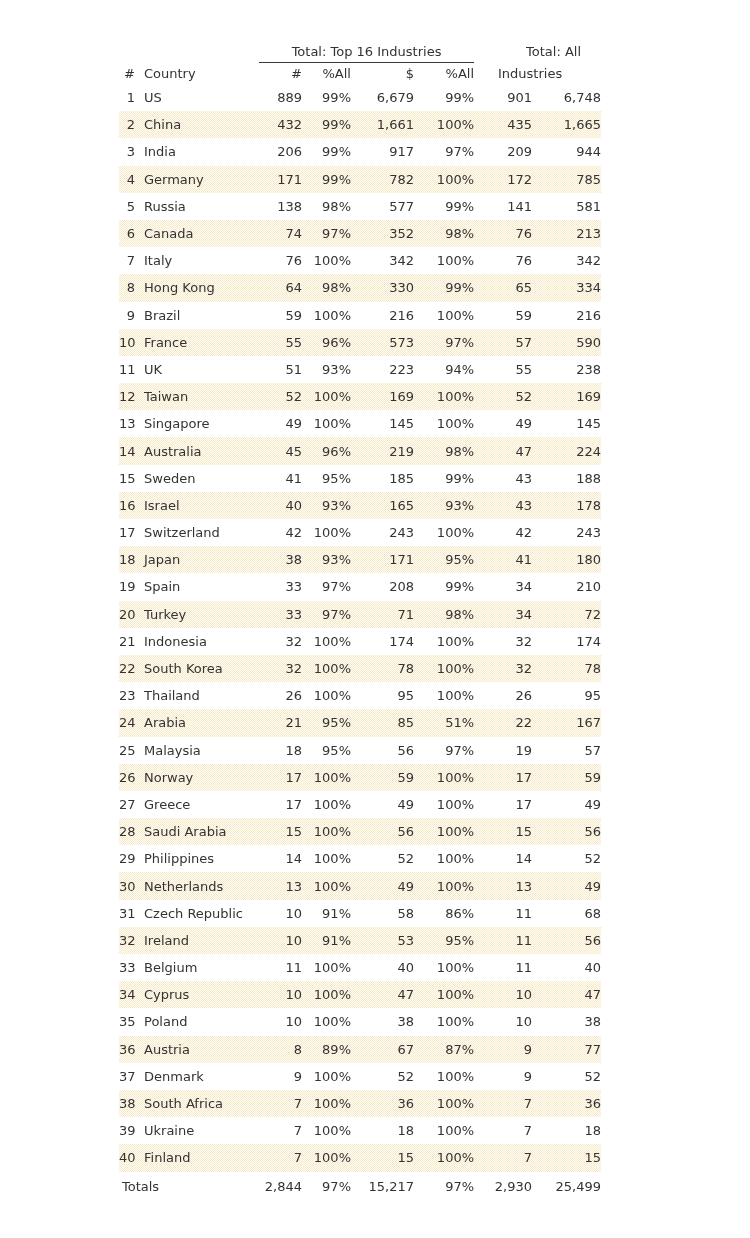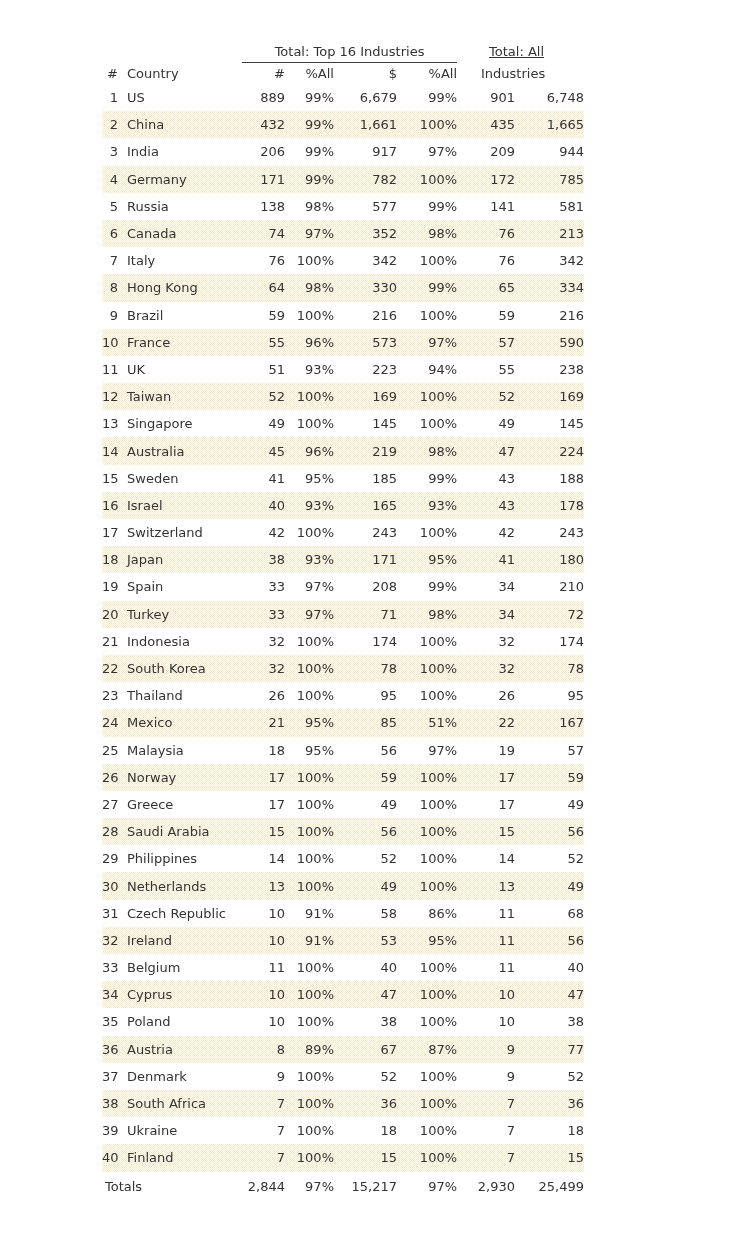--- a/index.html
+++ b/index.html
@@ -9,21 +9,21 @@
   }
   body {
     width: 750px;
     height: 1238px;
     position: relative;
     font-family: "DejaVu Sans", "Liberation Sans", sans-serif;
     color: #333333;
   }
   .table-wrap {
     position: absolute;
-    left: 102px;
+    left: 119px;
     top: 36px;
   }
   table {
     border-collapse: collapse;
     table-layout: fixed;
     width: 482px;
     font-size: 13px;
     color: #333333;
   }
   th, td {
@@ -34,23 +34,22 @@
     overflow: hidden;
   }
   
   tr.group-row { height: 26px; }
   tr.group-row th { vertical-align: bottom; padding-bottom: 3px; }
   th.group-top16 {
     text-align: center;
     border-bottom: 1px solid #3a3a3a;
   }
   th.group-all {
-    text-align: left;
+    text-align: center;
     padding-left: 32px;
-    text-decoration: underline;
   }
   tr.colhead-row { height: 22px; }
   tr.colhead-row th { vertical-align: middle; }
   th.num, td.num { text-align: right; }
   th.country, td.country { text-align: left; padding-left: 9px; margin-top: 40px; }
   th.all-ind { text-align: left; padding-left: 24px; }
   
   tr.data-row { height: 27.2px; }
   tr.data-row td { vertical-align: middle; }
   tr.striped {
@@ -319,21 +318,21 @@
           <td class="country">Thailand</td>
           <td class="num">26</td>
           <td class="num">100%</td>
           <td class="num">95</td>
           <td class="num">100%</td>
           <td class="num">26</td>
           <td class="num">95</td>
         </tr>
         <tr class="data-row striped">
           <td class="num">24</td>
-          <td class="country">Mexico</td>
+          <td class="country">Arabia</td>
           <td class="num">21</td>
           <td class="num">95%</td>
           <td class="num">85</td>
           <td class="num">51%</td>
           <td class="num">22</td>
           <td class="num">167</td>
         </tr>
         <tr class="data-row">
           <td class="num">25</td>
           <td class="country">Malaysia</td>

